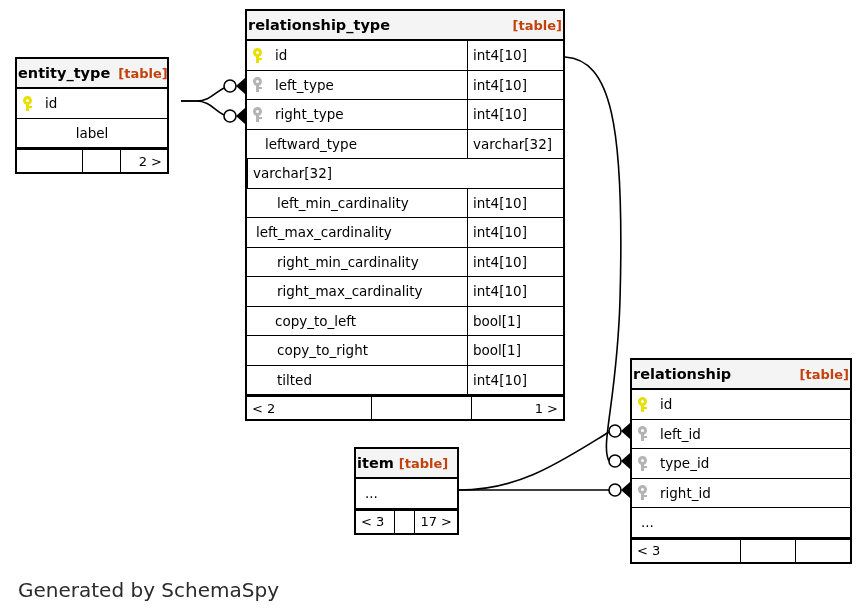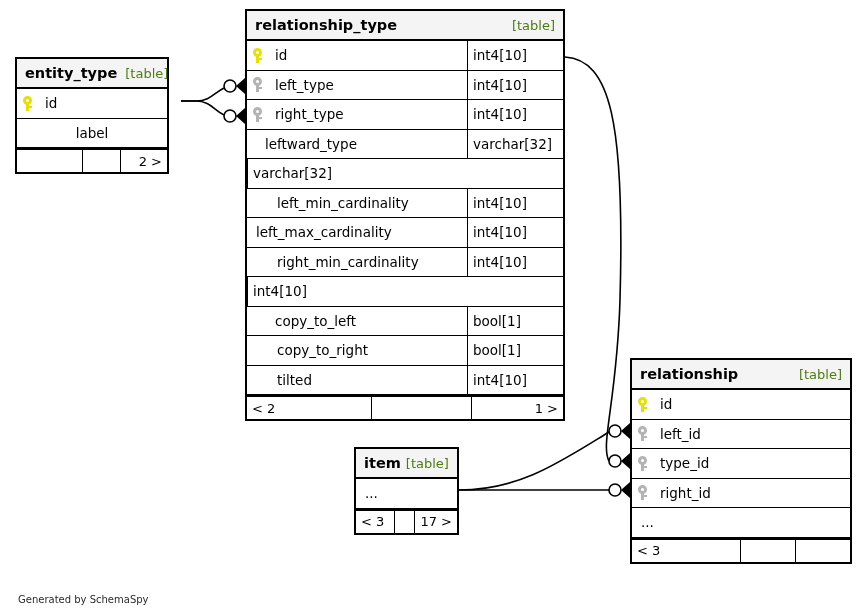--- a/index.html
+++ b/index.html
@@ -23,35 +23,36 @@
     background: #ffffff;
     box-sizing: border-box;
     z-index: 3;
   }
   .tbl-header {
     display: flex;
     align-items: center;
     justify-content: space-between;
     background: #f4f4f4;
     border-bottom: 2px solid #000000;
-    padding: 0 8px;
+    padding: 0 1px;
     box-sizing: border-box;
     height: 30px;
   }
   .tbl-name {
     font-weight: bold;
     font-size: 14.5px;
     color: #000000;
     white-space: nowrap;
   }
   .tbl-tag {
     font-size: 13px;
-    color: #4d7c0f;
+    color: #c2410c;
     white-space: nowrap;
     padding-left: 8px;
+    font-weight: bold;
   }
   .tbl-header.tight {
     justify-content: flex-start;
   }
   .tbl-header.tight .tbl-tag {
     padding-left: 5px;
   }
 
   .row {
     display: flex;
@@ -166,24 +167,23 @@
     width: 867px; height: 608px;
     z-index: 1;
     pointer-events: none;
   }
 
   
   #caption {
     position: absolute;
     left: 18px;
     top: 578px;
-    font-size: 10px;
+    font-size: 20px;
     color: #2b2b2b;
     white-space: nowrap;
-    margin-top: 16px;
   }
 </style>
 </head>
 <body>
 
 <div id="canvas">
 
   <svg id="wires" viewBox="0 0 867 608" xmlns="http://www.w3.org/2000/svg">
     <g fill="none" stroke="#000000" stroke-width="1.6">
 
@@ -313,20 +313,23 @@
         </span>
       <span class="col-type" style="flex:0 0 96px;">int4[10]</span>
     </div>
     <div class="row">
       <span class="col-name plain" style="padding-left:30px;">
           <span>right_min_cardinality</span>
         </span>
       <span class="col-type" style="flex:0 0 96px;">int4[10]</span>
     </div>
     <div class="row">
+      <span class="col-name plain" style="padding-left:30px;">
+          <span>right_max_cardinality</span>
+        </span>
       <span class="col-type" style="flex:0 0 96px;">int4[10]</span>
     </div>
     <div class="row">
       <span class="col-name plain" style="padding-left:28px;">
           <span>copy_to_left</span>
         </span>
       <span class="col-type" style="flex:0 0 96px;">bool[1]</span>
     </div>
     <div class="row">
       <span class="col-name plain" style="padding-left:30px;">

